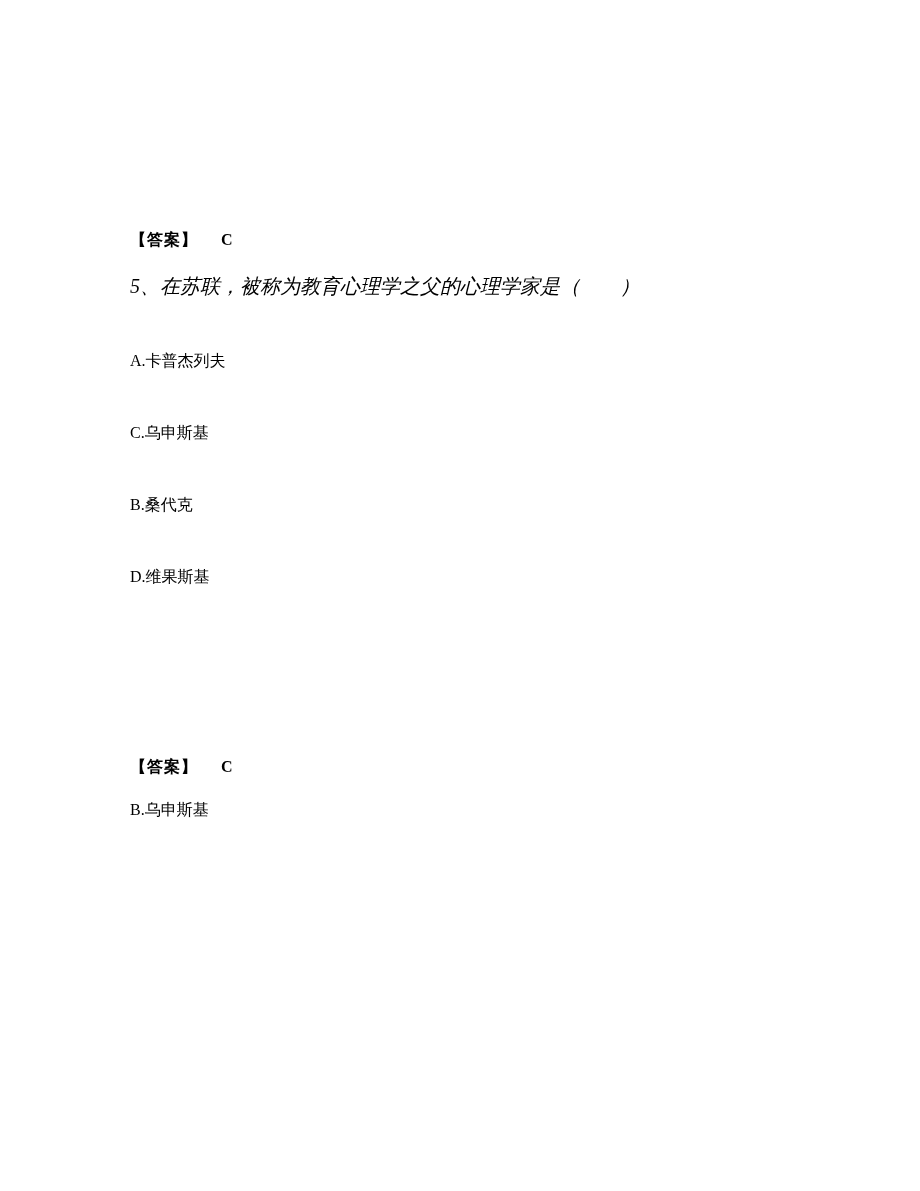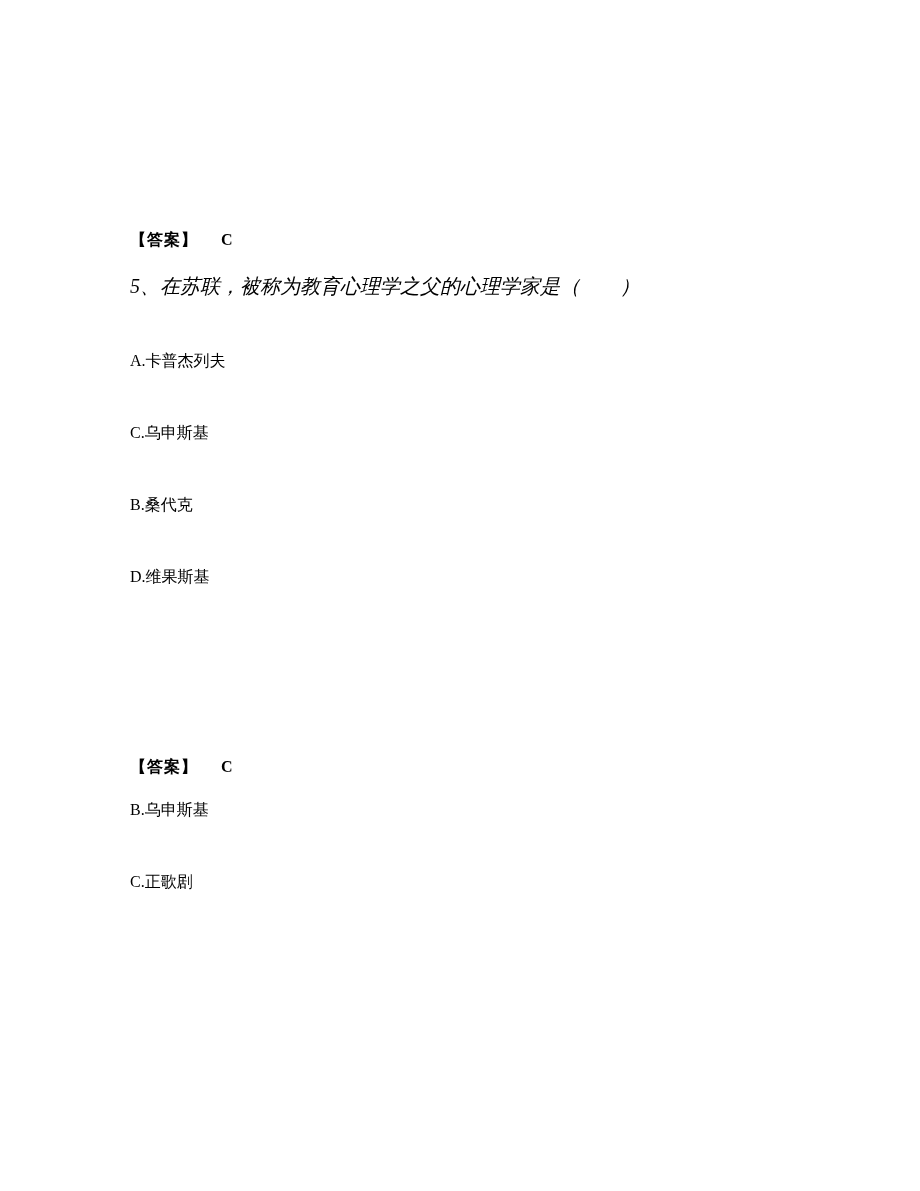--- a/index.html
+++ b/index.html
@@ -88,18 +88,15 @@
     <span class="answer-label">【答案】</span>
     <span class="answer-value">C</span>
   </div>
 
 
 
   <div class="option">
     <span class="option-letter">B.</span><span>乌申斯基</span>
   </div>
 
-  <div class="option">
-    <span class="option-letter">C.</span><span>正歌剧</span>
-  </div>
 
 
 </div>
 
 </body></html>

